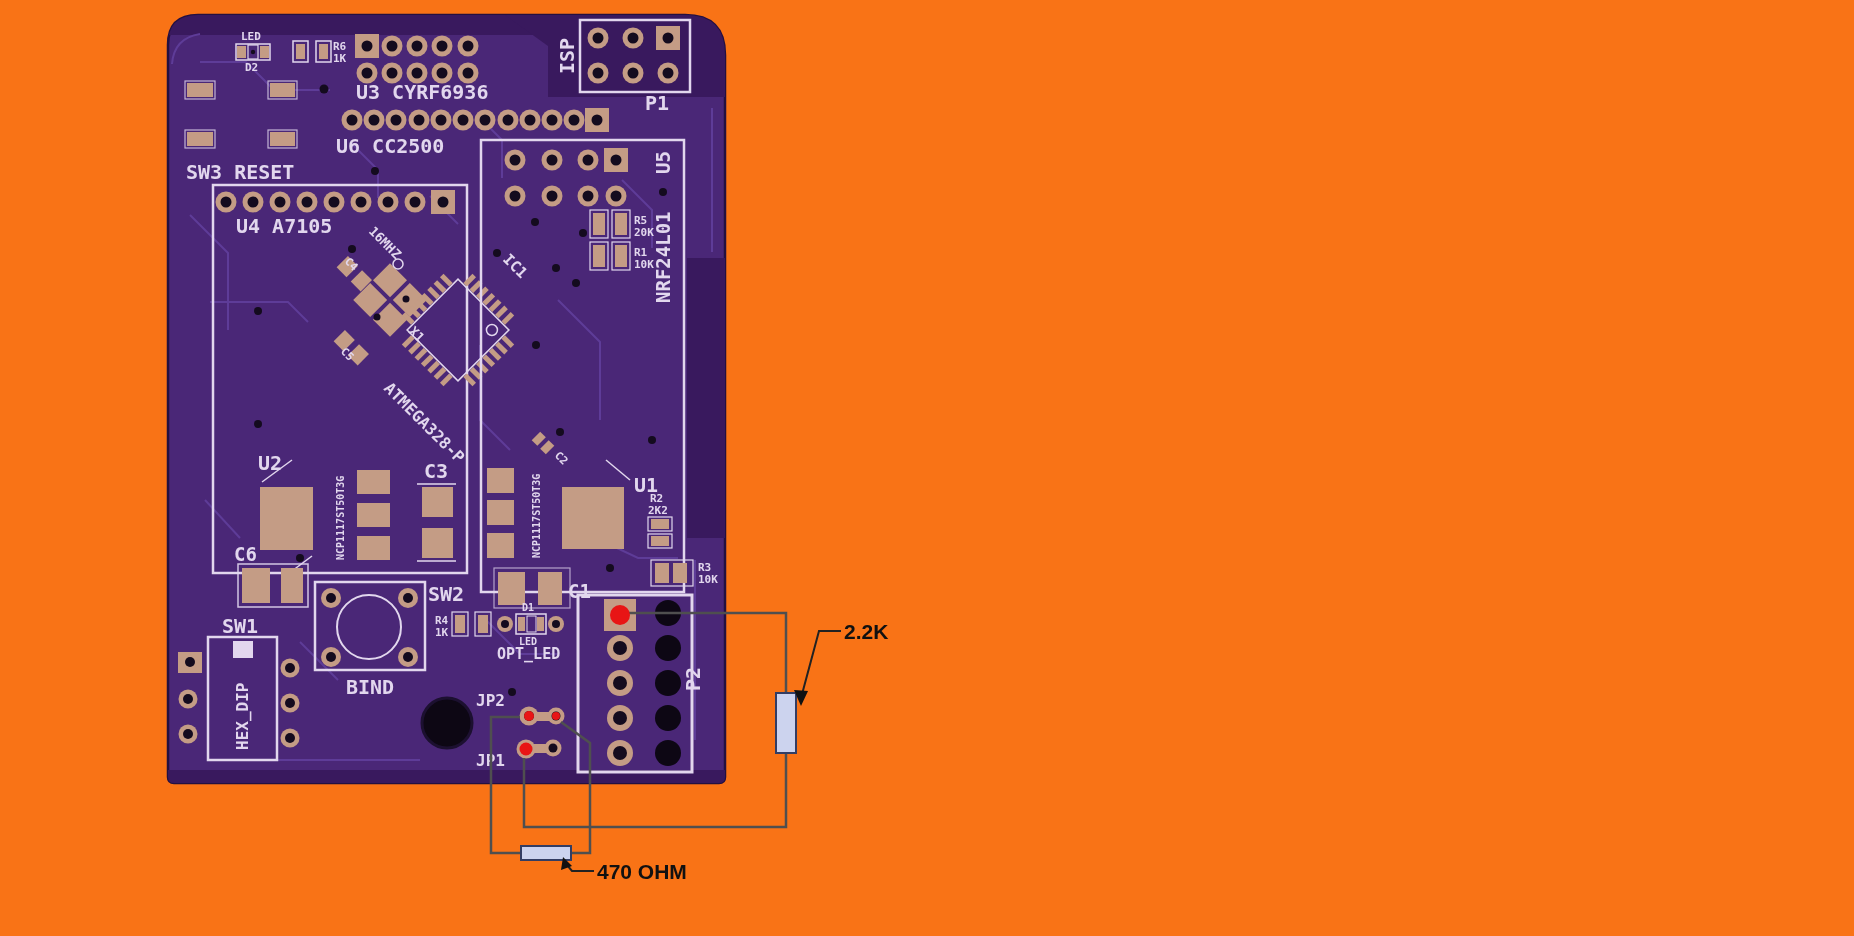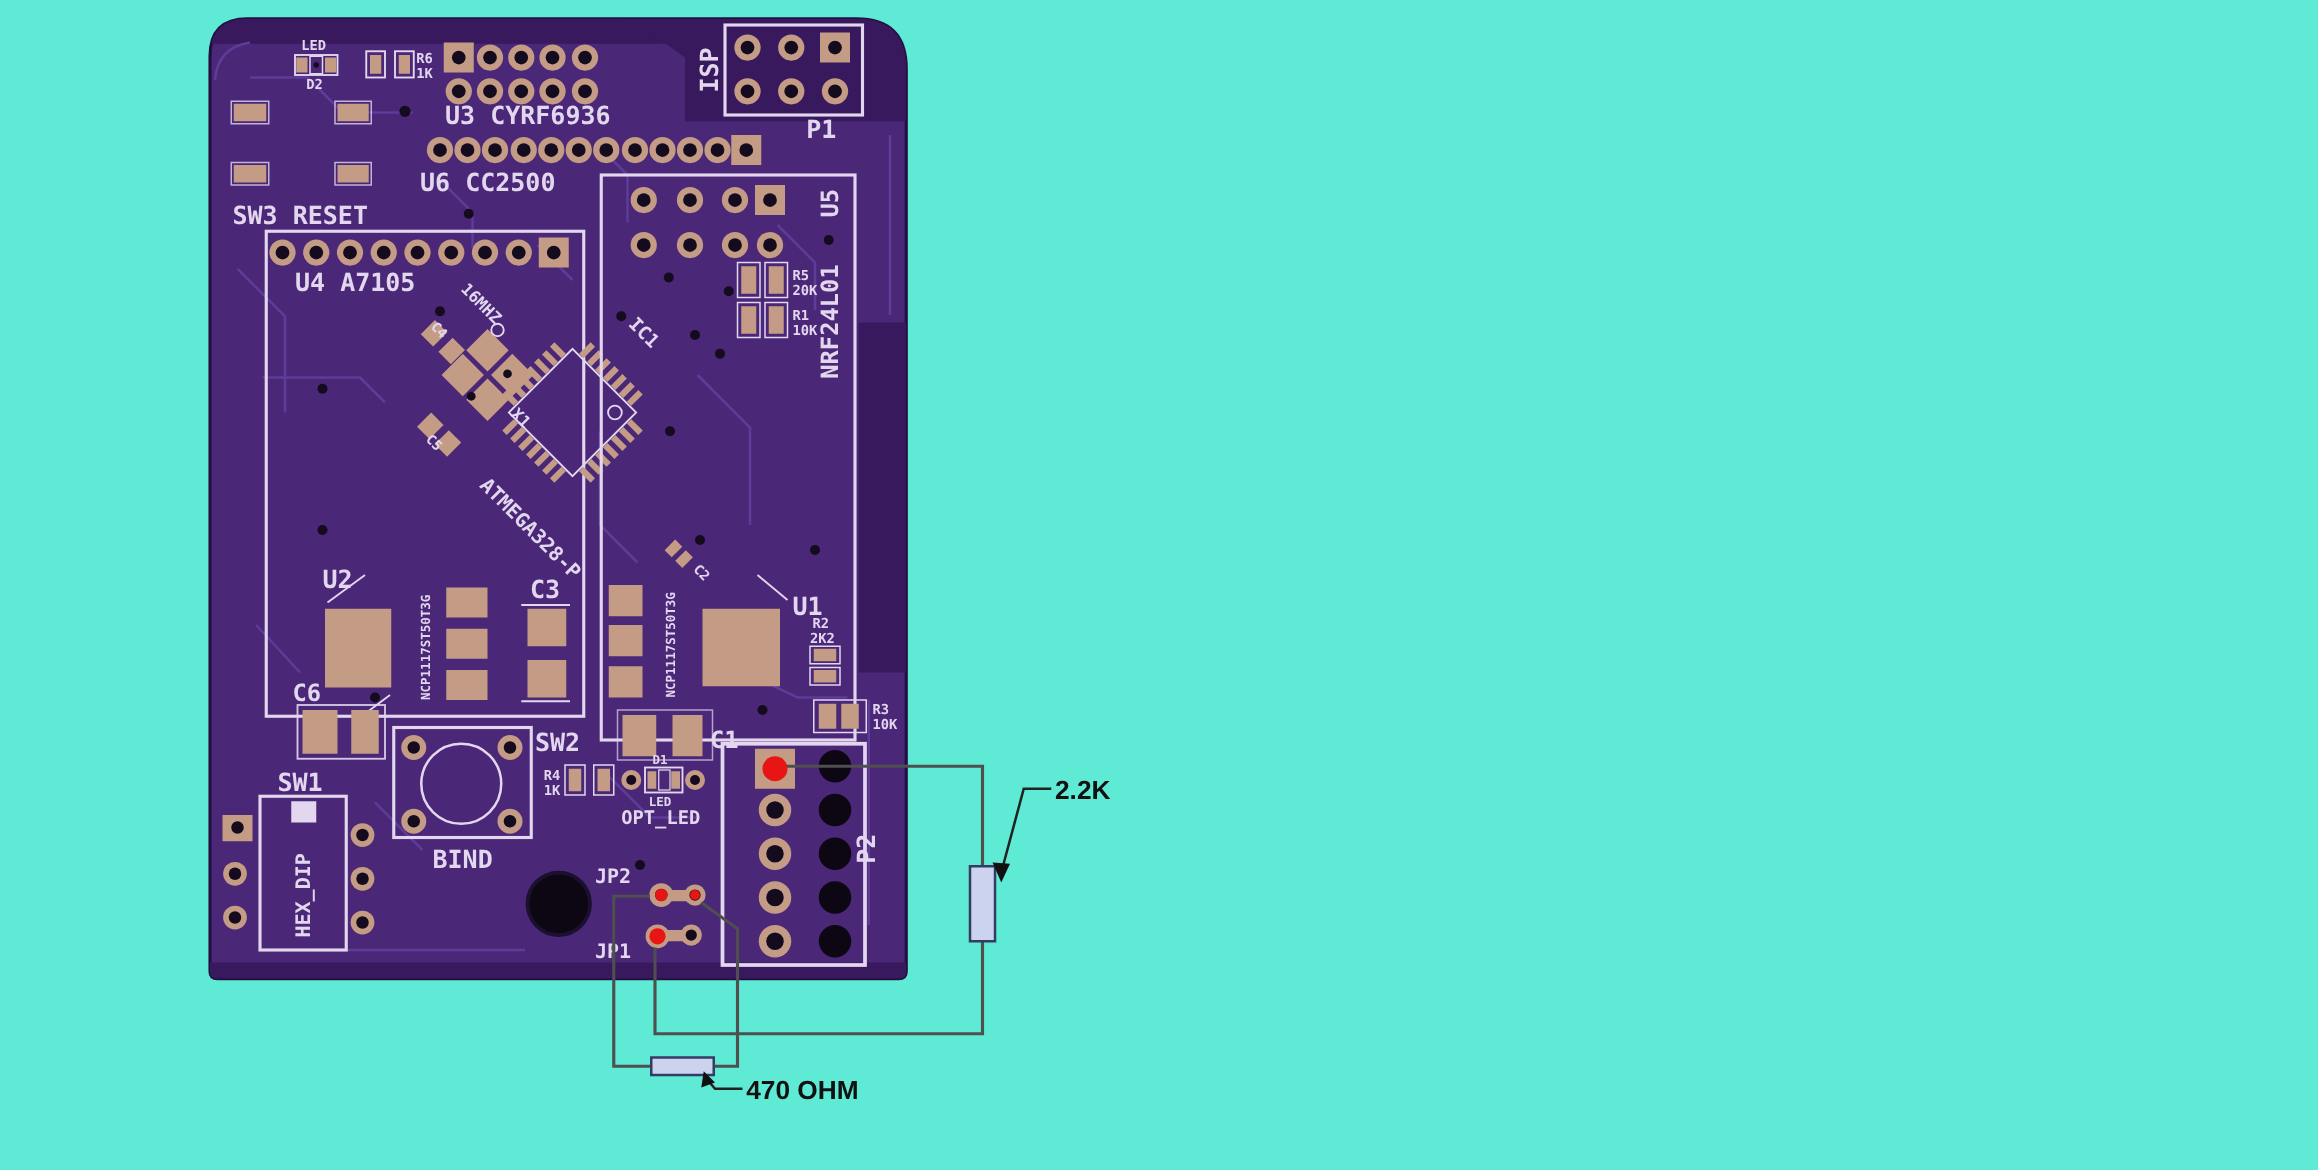--- a/index.html
+++ b/index.html
@@ -1,16 +1,16 @@
 <!DOCTYPE html>
 <html><head>
 <meta charset="utf-8">
 <style>
   html,body{margin:0;padding:0;background:#ffffff;}
-  #stage{position:relative;width:1854px;height:936px;background:#5eead4;overflow:hidden;}
+  #stage{position:relative;width:1854px;height:936px;background:#f97316;overflow:hidden;}
   svg{position:absolute;left:0;top:0;}
   .sk{font-family:"DejaVu Sans Mono",monospace;font-weight:bold;fill:#e2d7ee;}
   .ann{font-family:"Liberation Sans",sans-serif;font-weight:bold;fill:#111111;}
   .box{fill:none;stroke:#e2d7ee;}
   .pad{fill:#c49c85;}
 </style>
 </head>
 <body>
 
 <div id="stage">

